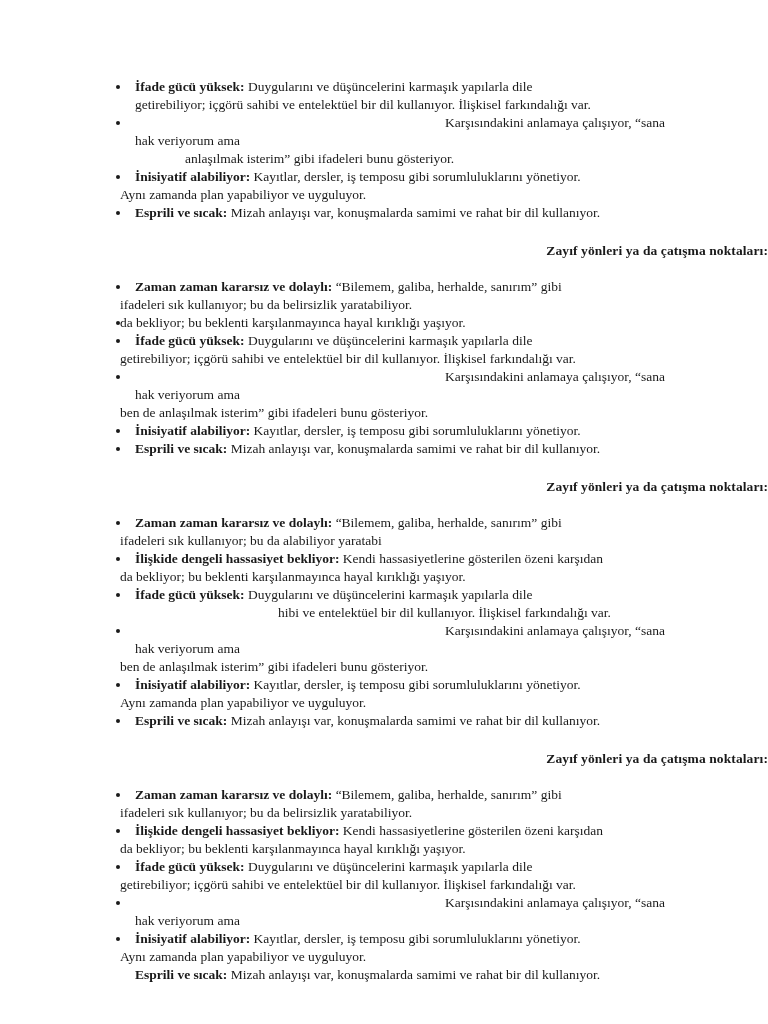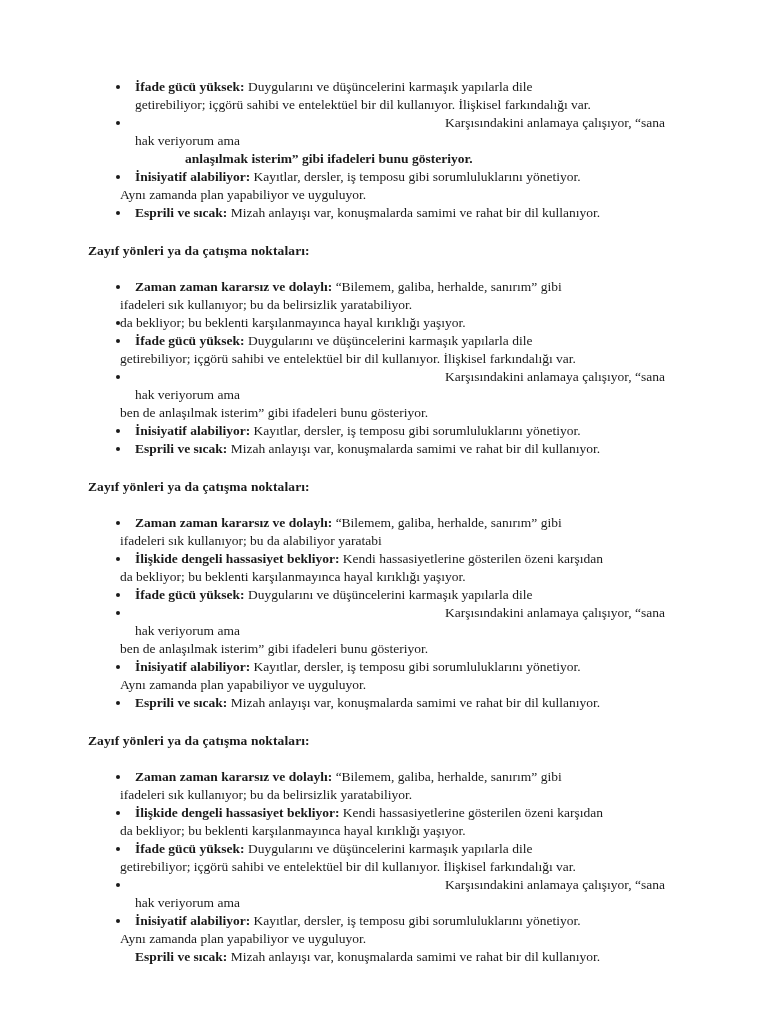--- a/index.html
+++ b/index.html
@@ -35,20 +35,21 @@
     margin: 0;
     padding: 0;
   }
   .section-heading {
     font-weight: bold;
     font-size: 13.5px;
     line-height: 18px;
     margin: 0;
     padding: 0 0 0 88px;
     letter-spacing: 0.1px;
+    text-align: right;
   }
   .heading-spacer-top { height: 20px; }
   .heading-spacer-bottom { height: 18px; }
   ul.bullets {
     list-style: none;
     margin: 0;
     padding: 0;
   }
   ul.bullets > li {
     position: relative;
@@ -86,21 +87,21 @@
   .indent-gap-wide  { display: inline-block; width: 310px; }
   .outdent {
     
     display: block;
     margin-left: -15px;
     font-family: Liberation Serif, serif;
   }
   .line {
     display: block;
   }
-  .indent-50 { padding-left: 50px; font-weight: bold; }
+  .indent-50 { padding-left: 50px; }
   .indent-143 { padding-left: 143px; }
 </style>
 </head>
 <body>
 
 <div class="page">
   <div class="doc-body">
 
     <div class="section">
       <ul class="bullets">
@@ -187,20 +188,21 @@
 
         <li>
           <span class="bullet"><span class="bullet-dot"></span></span>
           <span class="li-text"><span class="lead">İlişkide dengeli hassasiyet bekliyor:</span><span> Kendi hassasiyetlerine gösterilen özeni karşıdan</span></span>
           <span class="line outdent">da bekliyor; bu beklenti karşılanmayınca hayal kırıklığı yaşıyor.</span>
         </li>
 
         <li>
           <span class="bullet"><span class="bullet-dot"></span></span>
           <span class="li-text"><span class="lead">İfade gücü yüksek:</span><span> Duygularını ve düşüncelerini karmaşık yapılarla dile</span></span>
+          <span class="line indent-143">hibi ve entelektüel bir dil kullanıyor. İlişkisel farkındalığı var.</span>
         </li>
 
         <li>
           <span class="bullet"><span class="bullet-dot"></span></span>
           <span class="li-text"><span class="indent-gap-wide"></span><span>Karşısındakini anlamaya çalışıyor, “sana hak veriyorum ama</span></span>
           <span class="line outdent">ben de anlaşılmak isterim” gibi ifadeleri bunu gösteriyor.</span>
         </li>
 
         <li>
           <span class="bullet"><span class="bullet-dot"></span></span>

